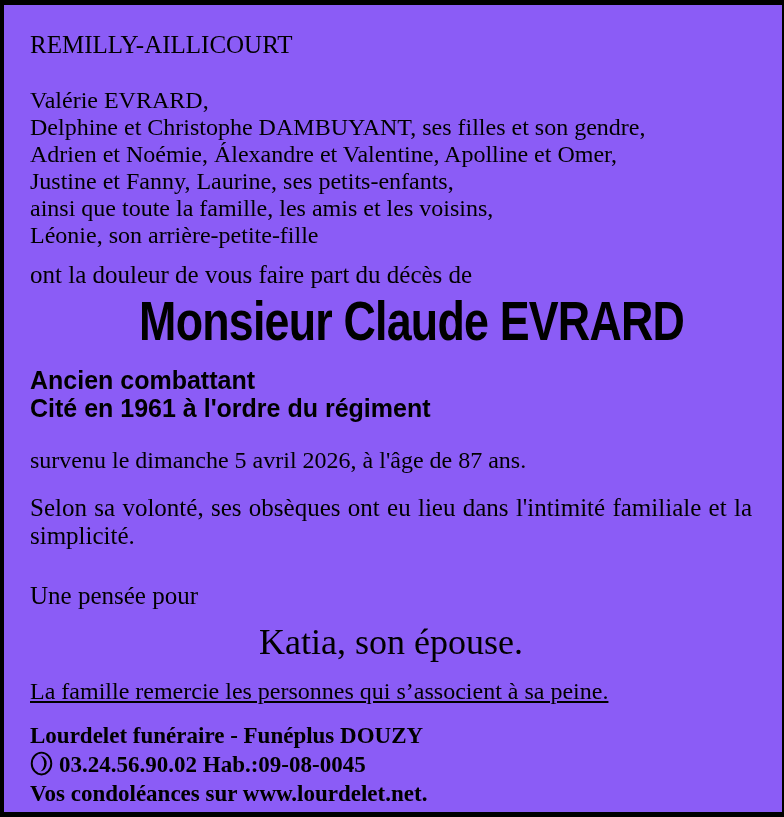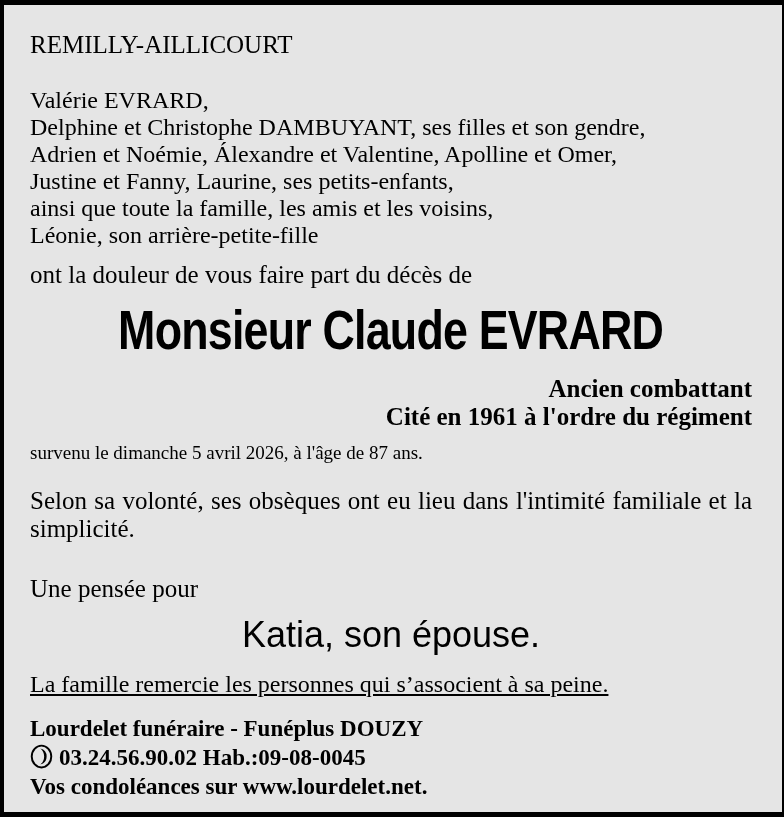--- a/index.html
+++ b/index.html
@@ -5,21 +5,21 @@
   html, body {
     margin: 0;
     padding: 0;
     background: #ffffff;
   }
   .page {
     position: relative;
     width: 784px;
     height: 817px;
     box-sizing: border-box;
-    background: #e5e5e5;
+    background: #8b5cf6;
     color: #000000;
     border-style: solid;
     border-color: #000000;
     border-width: 5px 2px 5px 4px;
     padding: 0 30px 0 26px;
     overflow: hidden;
     font-family: "Liberation Serif", serif;
   }
   .location {
     margin-top: 26px;
@@ -33,64 +33,64 @@
   }
   .announcement {
     margin-top: 10px;
     padding-top: 0;
     font-size: 25px;
     line-height: 28px;
     margin-top: 12px;
   }
   .family + .announcement { margin-top: 12px; }
   .headline {
-    margin-top: 14px;
-    text-align: center;
+    margin-top: 5px;
+    text-align: right;
     white-space: nowrap;
   }
   .headline .headline-inner {
     display: inline-block;
     font-family: "Liberation Sans", sans-serif;
     font-weight: bold;
     font-stretch: condensed;
     font-size: 56px;
     line-height: 54px;
     letter-spacing: -1px;
     transform: scaleX(0.8);
     transform-origin: center;
     white-space: nowrap;
   }
   .distinctions {
     margin-top: 18px;
-    text-align: right;
-    font-family: Liberation Serif, serif;
+    text-align: left;
+    font-family: Liberation Sans, sans-serif;
     font-weight: bold;
     font-size: 25px;
     line-height: 28px;
   }
   .death {
-    margin-top: 8px;
-    font-size: 19px;
+    margin-top: 24px;
+    font-size: 24px;
     line-height: 28px;
   }
   .privacy {
     margin-top: 20px;
     font-size: 25px;
     line-height: 28px;
     text-align: justify;
   }
   .tribute-intro {
     margin-top: 32px;
     font-size: 25px;
     line-height: 28px;
   }
   .tribute-name {
     margin-top: 12px;
     text-align: center;
-    font-family: Liberation Sans, sans-serif;
+    font-family: Liberation Serif, serif;
     font-size: 36px;
     line-height: 40px;
   }
   .thanks {
     margin-top: 15px;
     font-size: 24px;
     line-height: 28px;
     text-decoration: underline;
   }
   .funeral {

